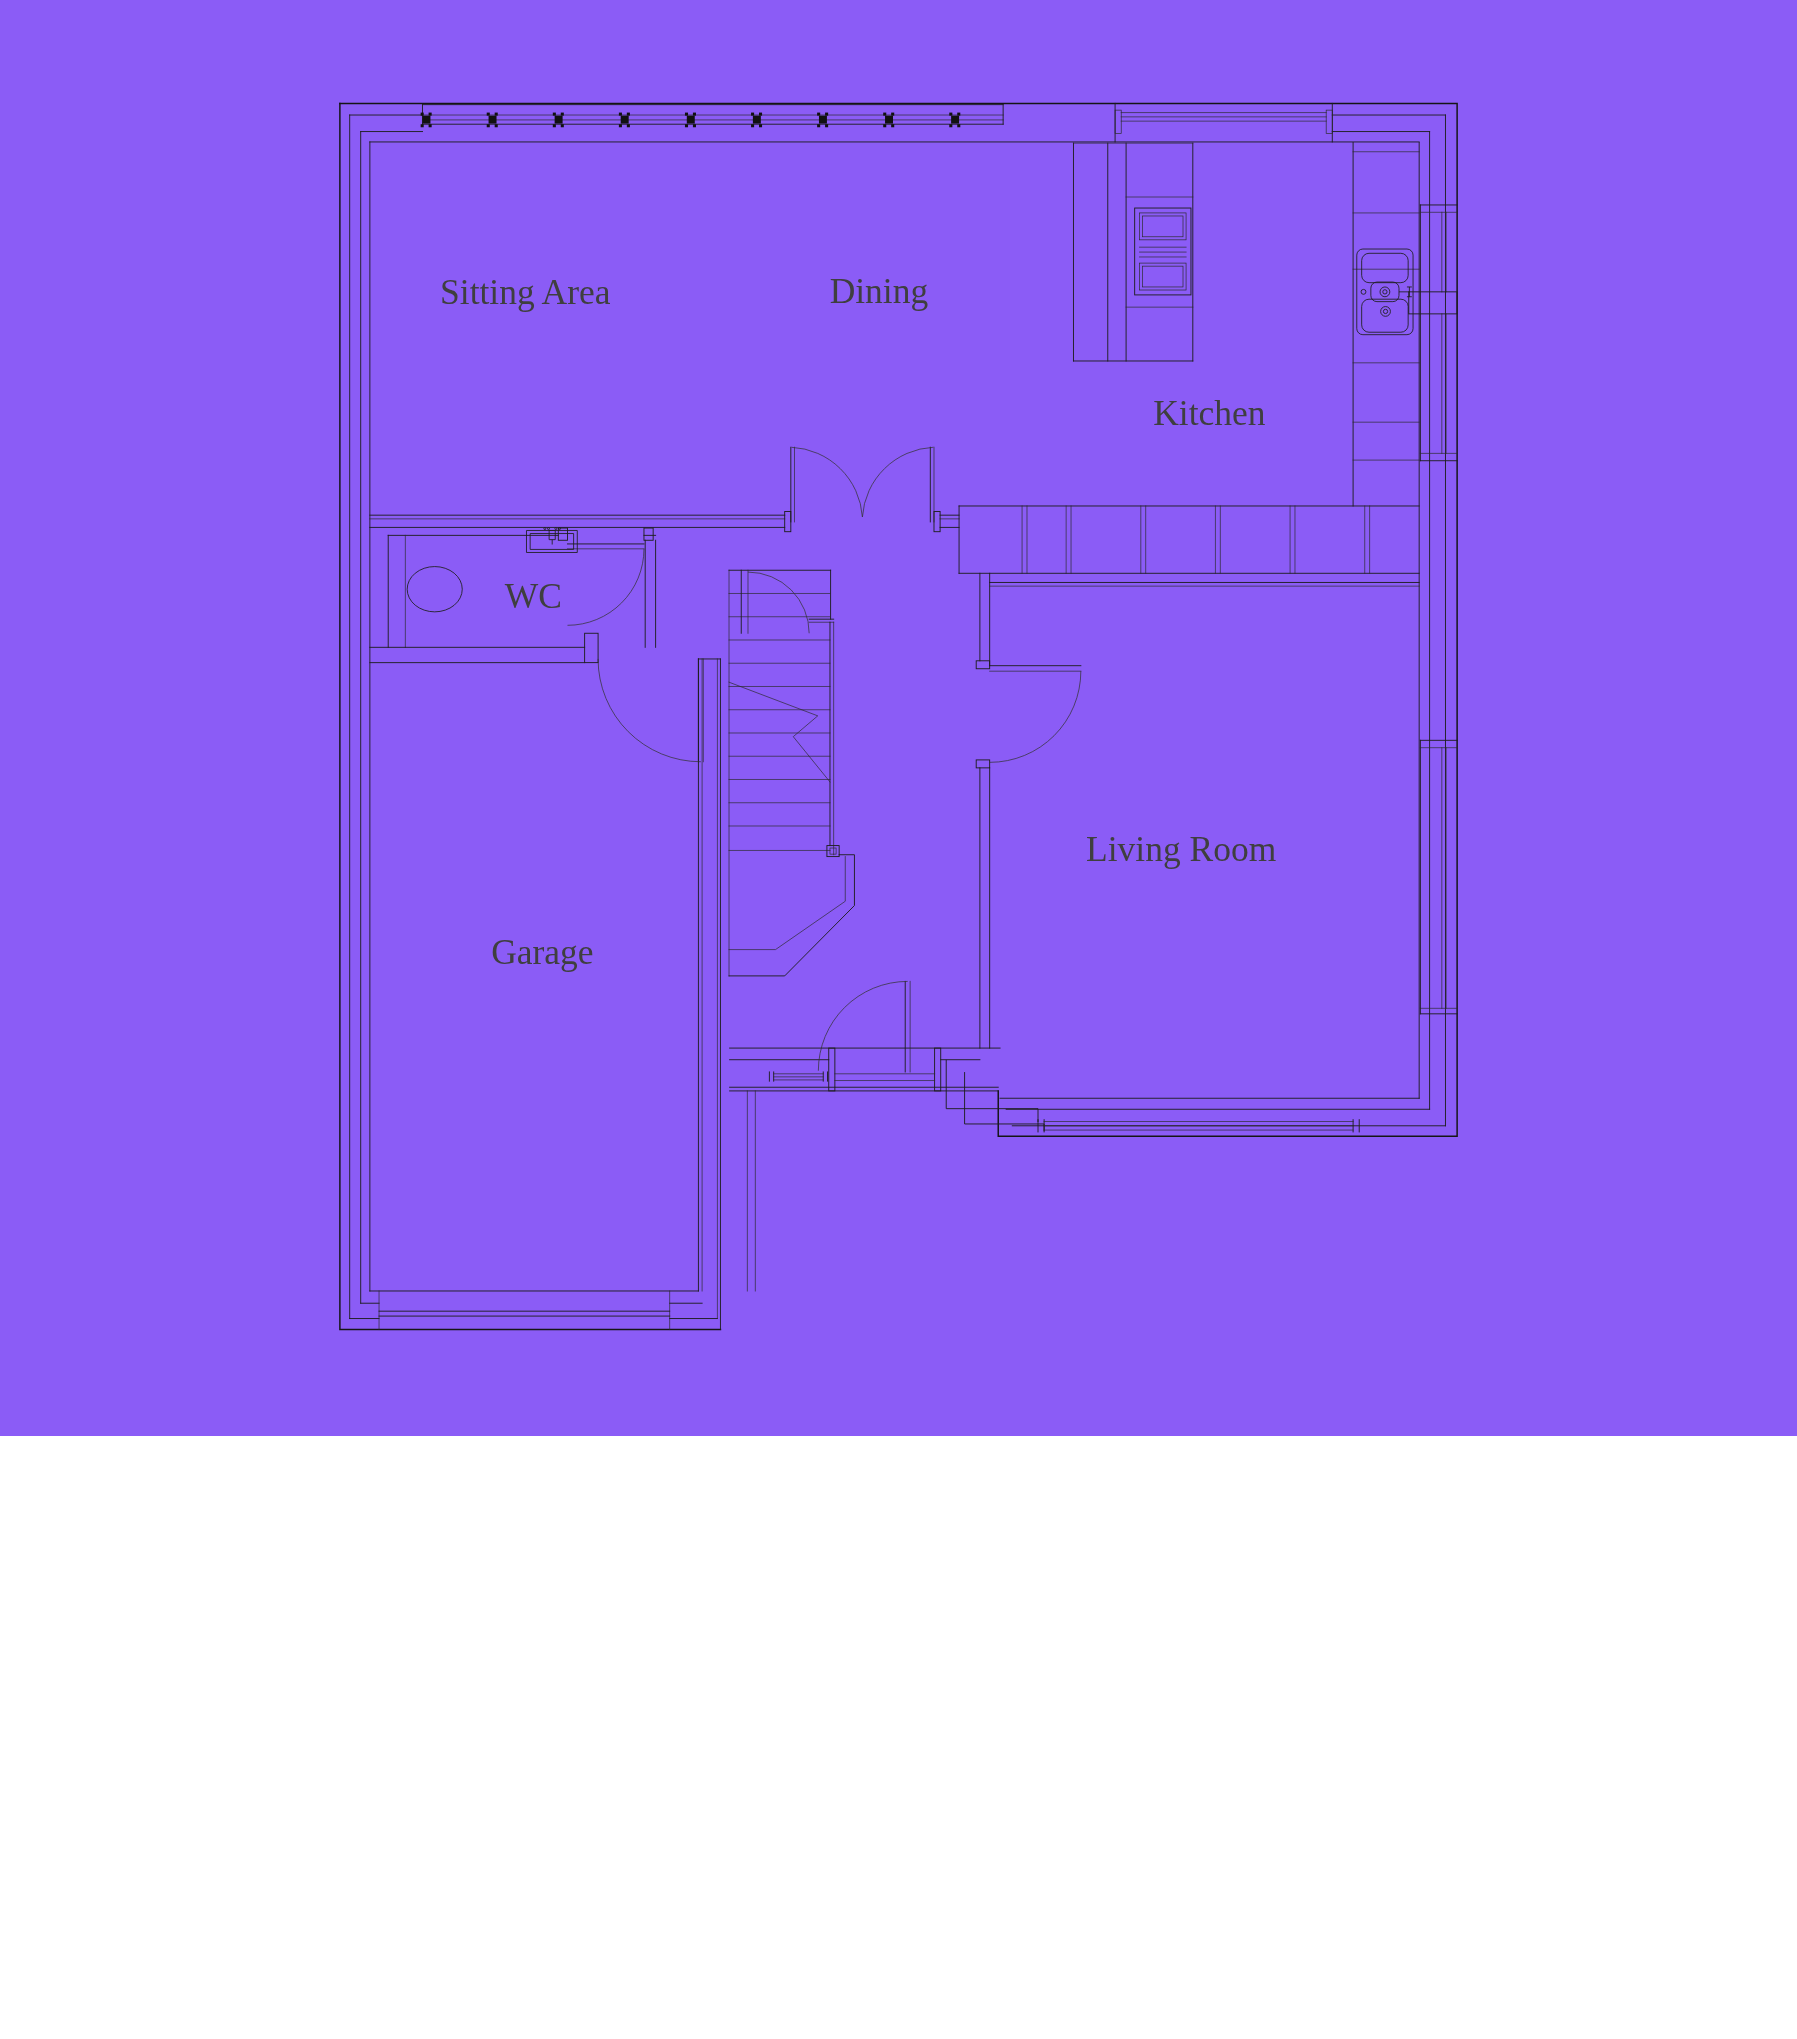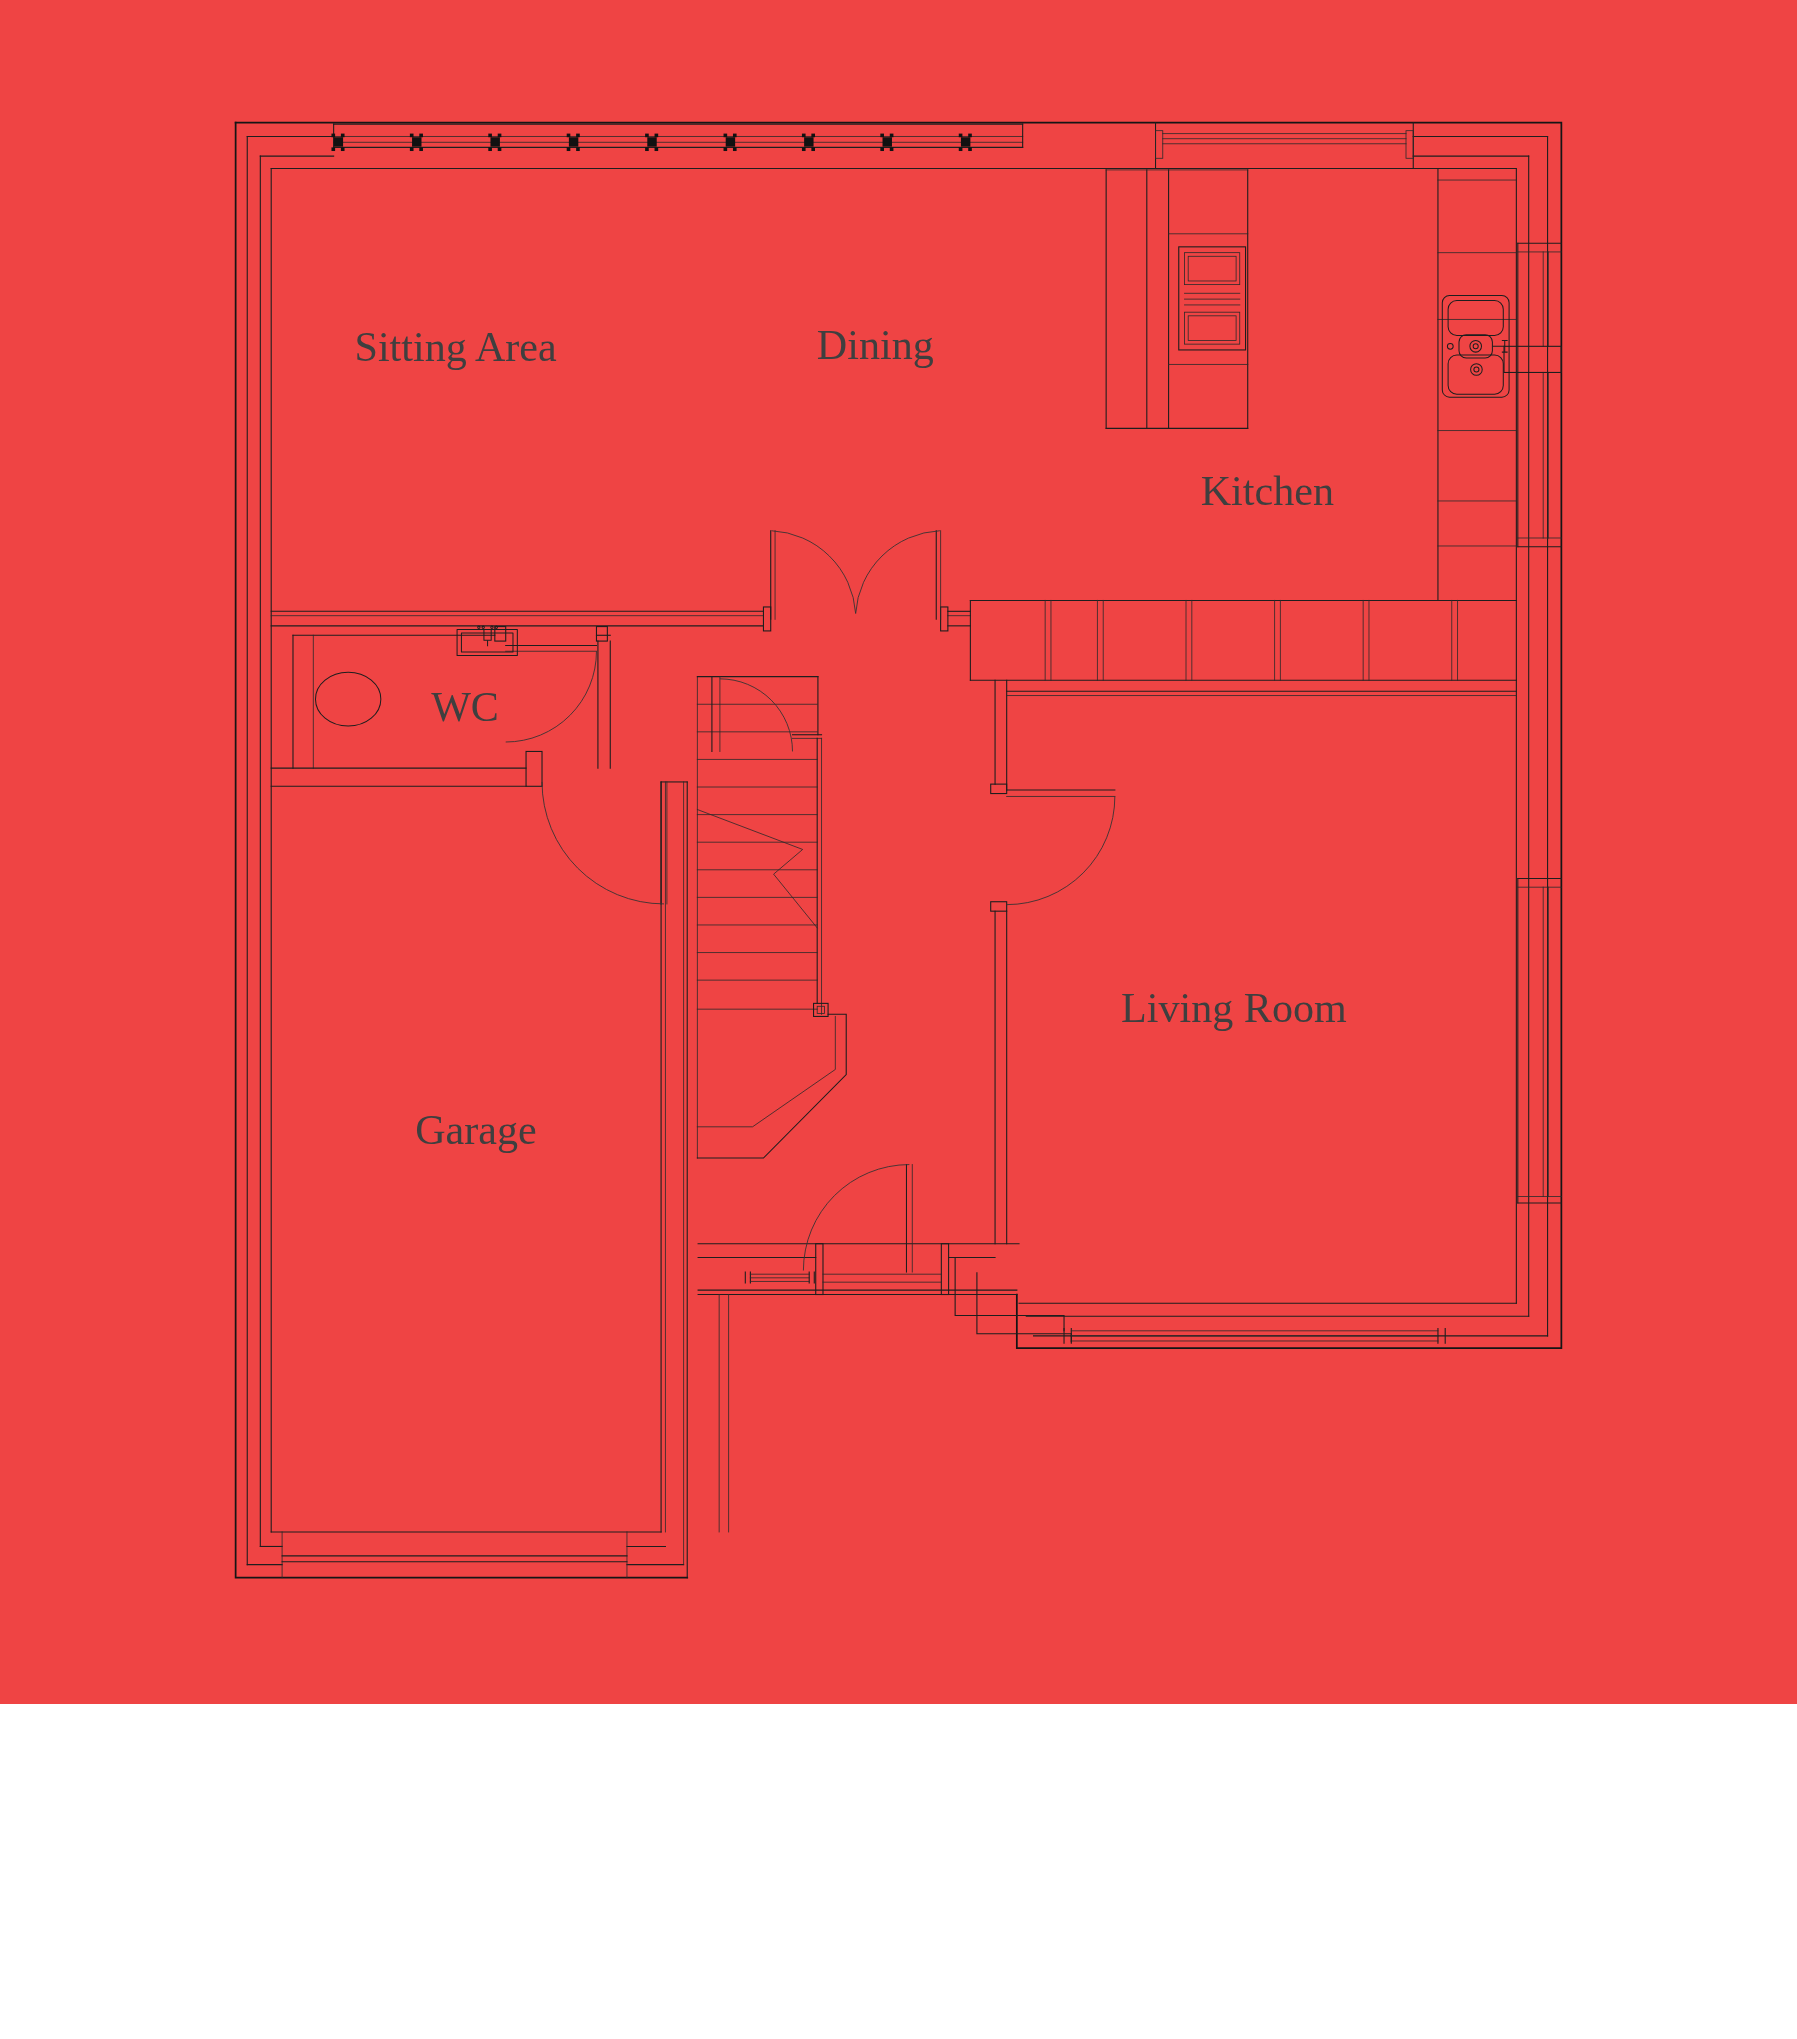--- a/index.html
+++ b/index.html
@@ -1,16 +1,16 @@
 <!DOCTYPE html>
 <html style="font-size:14px"><head>
 <meta charset="utf-8">
 <style>
   html,body{margin:0;padding:0;background:#ffffff;}
-  .stage{position:relative;width:1797px;height:1704px;background:#ef4444;overflow:hidden;}
+  .stage{position:relative;width:1797px;height:1436px;background:#8b5cf6;overflow:hidden;}
   svg{display:block;width:100%;height:100%;}
   .w  {fill:none;stroke:#1e1e1e;stroke-width:1.5;stroke-linecap:square;}
   .w2 {fill:none;stroke:#151515;stroke-width:2.4;stroke-linecap:square;}
   .w1 {fill:none;stroke:#2a2a2a;stroke-width:1.1;stroke-linecap:square;}
   .fx {fill:none;stroke:#1e1e1e;stroke-width:1.4;stroke-linejoin:round;}
   .arc{fill:none;stroke:#333333;stroke-width:1.2;}
   .mull{fill:#111111;stroke:none;}
   .lbl{font-family:"Liberation Serif","DejaVu Serif",serif;font-size:58px;fill:#3f3f3f;}
   .lblm{text-anchor:middle;}
 </style>

